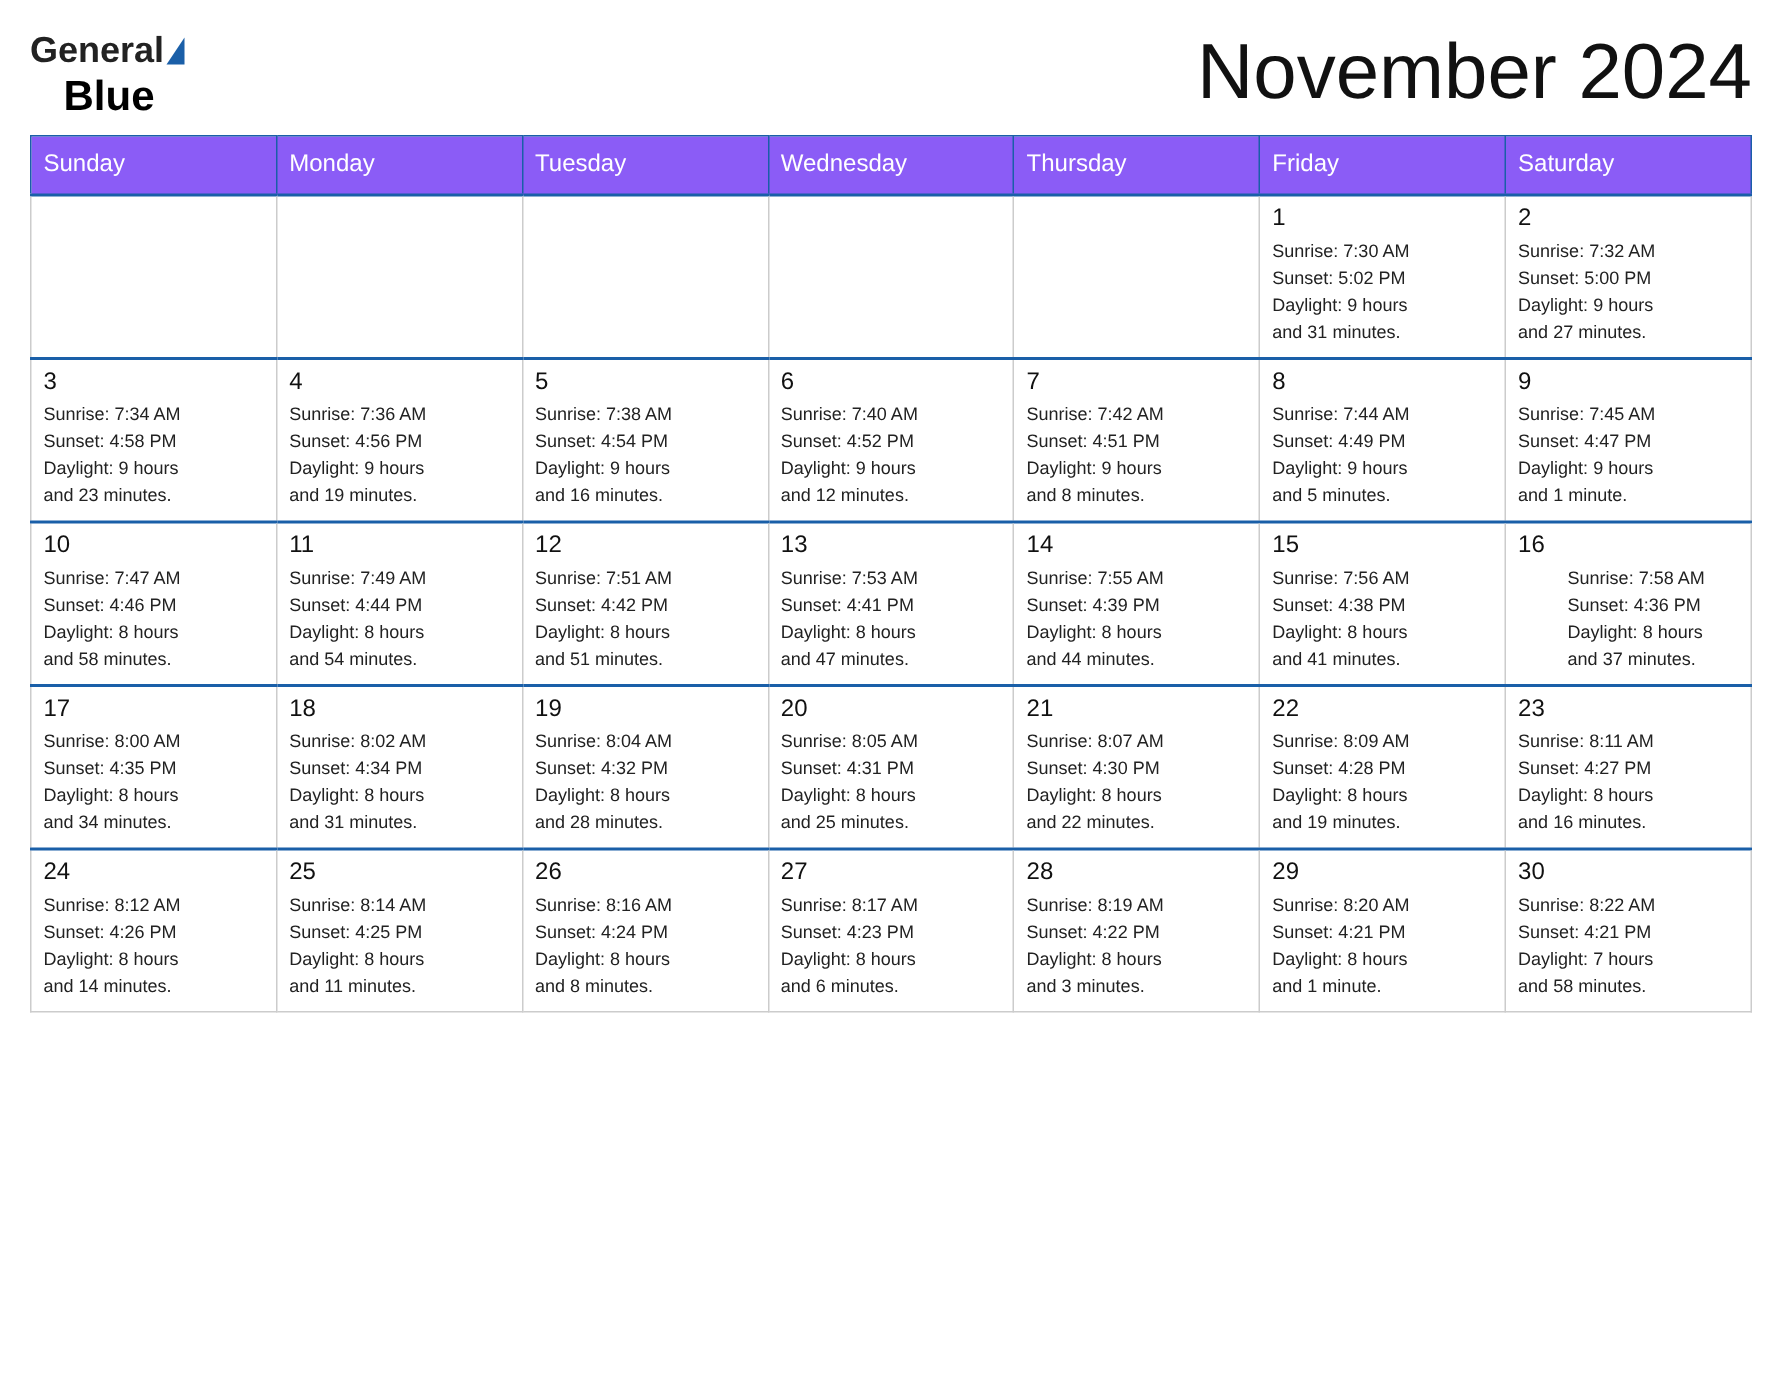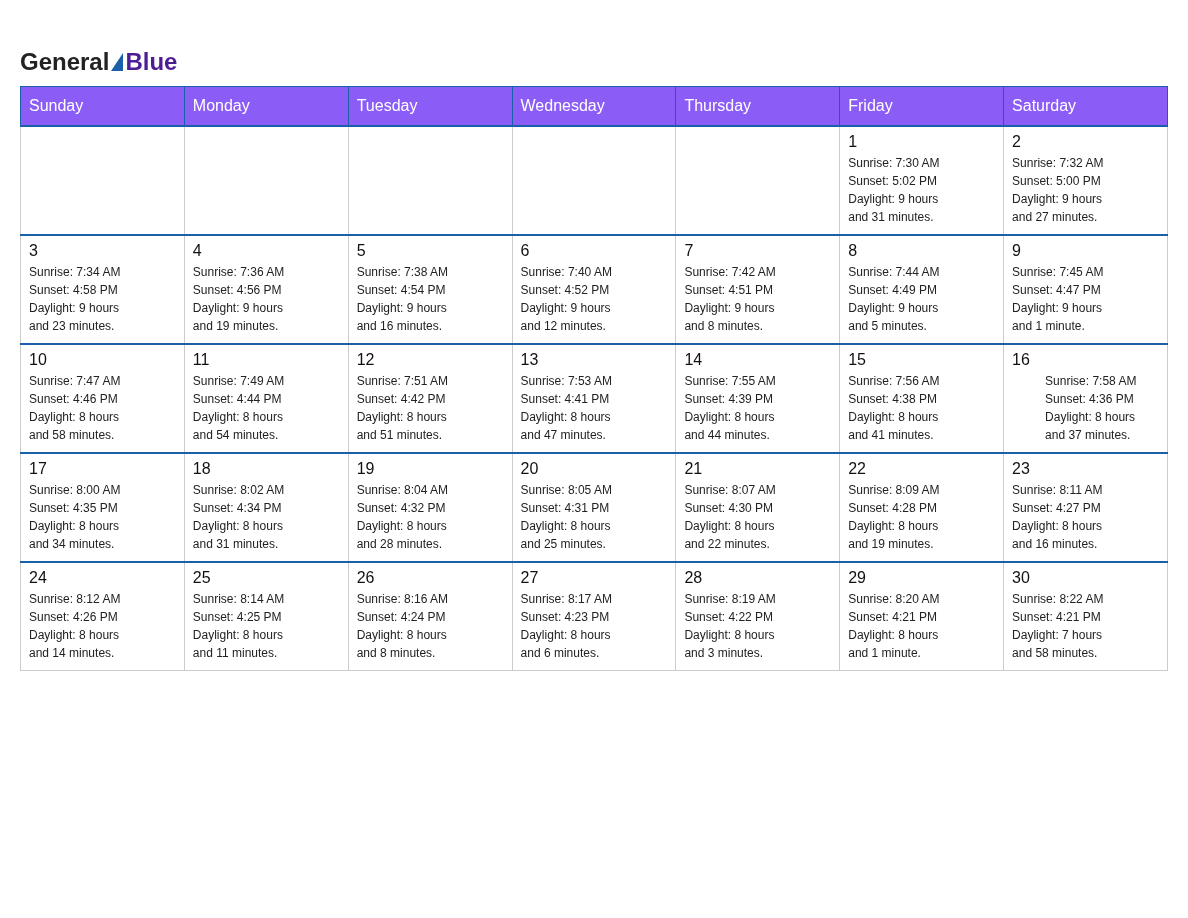--- a/index.html
+++ b/index.html
@@ -11,22 +11,22 @@
       padding: 20px;
     }
     .header {
       display: flex;
       justify-content: space-between;
       align-items: flex-start;
       margin-bottom: 10px;
     }
     .logo {
       display: flex;
+      flex-direction: column;
       align-items: center;
-      margin-top: 28px;
     }
     .logo-general { color: #222; }
     .logo-triangle {
       display: inline-block;
       width: 0;
       height: 0;
       border-left: 12px solid transparent;
       border-right: 0px solid transparent;
       border-bottom: 18px solid #1a5fa8;
       margin: 0 2px;
@@ -88,39 +88,40 @@
     .empty-cell {
       background: #f9f9f9;
     }
     .logo-row {
       display: flex;
       align-items: center;
       font-size: 24px;
       font-weight: bold;
     }
     .logo-blue-text {
-      color: #4c1d95;
-      font-size: 24px;
+      color: #000000;
+      font-size: 28px;
       font-weight: bold;
     }
   </style>
 </head>
 <body>
 
 <div class="header">
   <div class="logo">
     <div class="logo-row">
       <span class="logo-general">General</span>
       <span class="logo-triangle"></span>
     </div>
     <div>
       <span class="logo-blue-text">Blue</span>
     </div>
   </div>
   <div class="title-section">
+    <div class="month-title">November 2024</div>
   </div>
 </div>
 
 <table class="calendar">
   <thead>
     <tr>
     <th>Sunday</th>
         <th>Monday</th>
         <th>Tuesday</th>
         <th>Wednesday</th>

